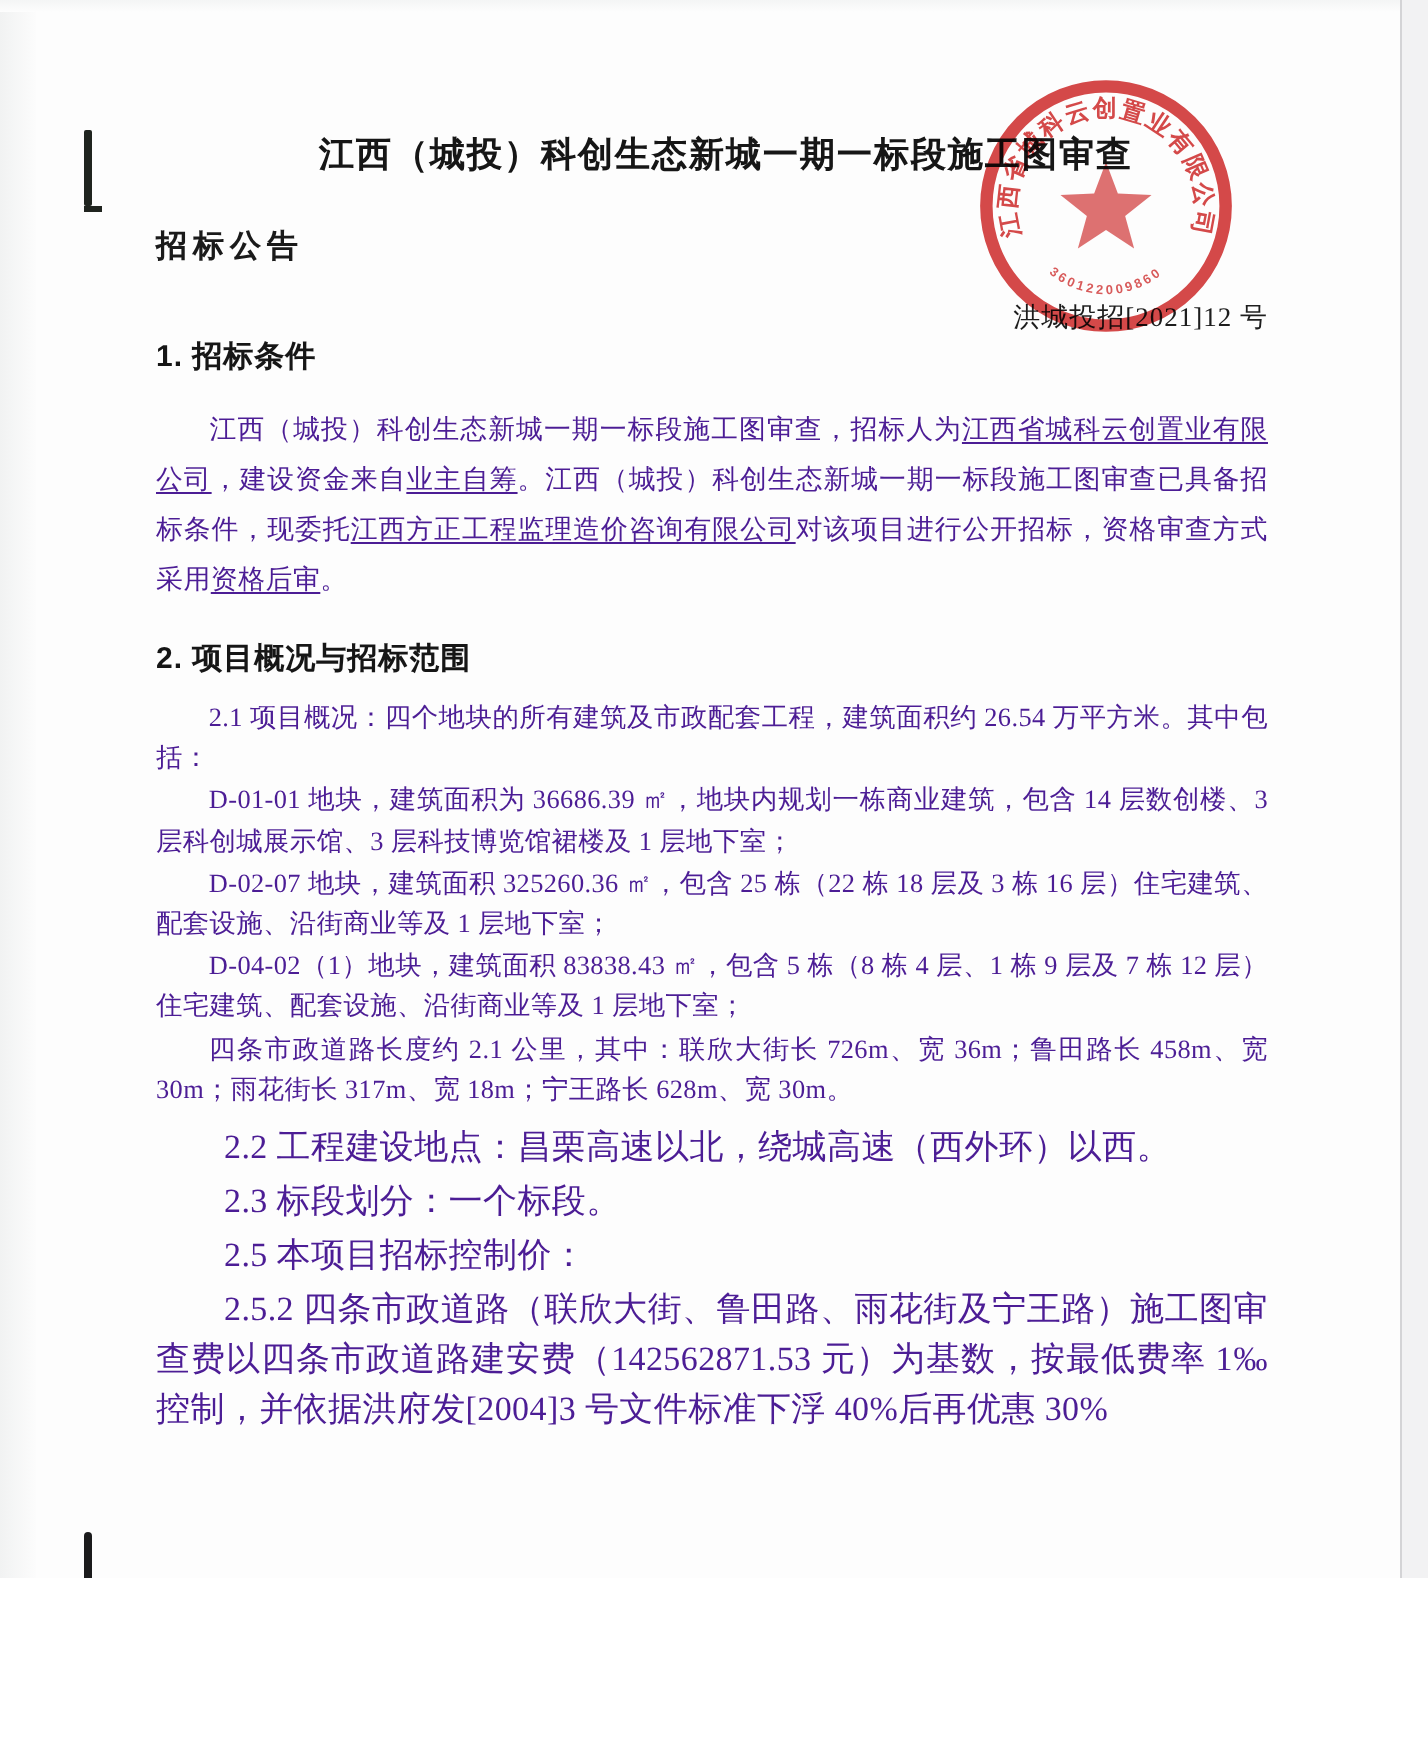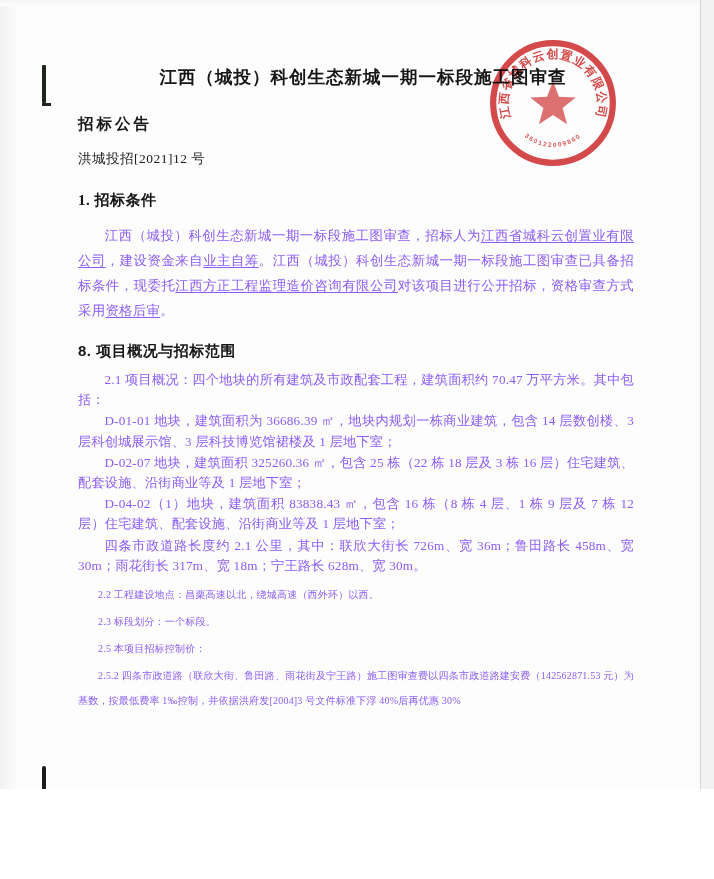--- a/index.html
+++ b/index.html
@@ -48,41 +48,41 @@
   .doc-title {
     margin:0; font-size:17.5px; line-height:22px; font-weight:bold;
     text-align:center; letter-spacing:1px; text-indent:14px; color:#161616;
   }
   .doc-subtitle {
     margin:26px 0 0 0; font-size:15.5px; line-height:20px; font-weight:bold;
     text-align:left; letter-spacing:3px; color:#1a1a1a;
   }
   .doc-number {
     margin:16px 0 0 0; font-size:13.5px; line-height:18px;
-    text-align:left; letter-spacing:.5px;
+    text-align:right; letter-spacing:.5px;
   }
   .sec-heading {
     margin:0; font-family:"Liberation Sans","DejaVu Sans",sans-serif;
     font-size:15px; line-height:20px; font-weight:bold;
     letter-spacing:.5px; color:#161616;
   }
-  #sec1-heading { margin-top:22px;font-family:Liberation Serif, serif; }
+  #sec1-heading { margin-top:1px; }
   #sec2-heading { margin-top:18px; }
-  p { margin:0; text-align:justify; color:#8b5cf6; }
+  p { margin:0; text-align:justify; color:#4c1d95; }
   .p1 {
     margin-top:13px; font-size:13.4px; line-height:25px;
     text-indent:2em; letter-spacing:.3px;
   }
   .pa {
     margin-top:1px; font-size:13.2px; line-height:20.2px;
     text-indent:2em; letter-spacing:.2px;
   }
   .pa.first { margin-top:9px; }
   .pb {
-    margin-top:2px; font-size:10px; line-height:25px;
+    margin-top:2px; font-size:17px; line-height:25px;
     text-indent:2em; letter-spacing:.2px;
   }
   .pb.first { margin-top:6px; }
   u { text-decoration:underline; text-underline-offset:2px; }
   
   .seal {
     position:absolute; left:486px; top:36px; width:134px; height:134px;
     opacity:.86; mix-blend-mode:multiply;
   }
   .seal .ring { fill:none; stroke:var(--seal-color,#cf2b2b); stroke-width:6.5; }
@@ -108,25 +108,25 @@
   <div class="mark-bottom"></div>
 
   <div class="content">
     <h1 class="doc-title">江西（城投）科创生态新城一期一标段施工图审查</h1>
     <h2 class="doc-subtitle">招标公告</h2>
     <div class="doc-number">洪城投招[2021]12 号</div>
 
     <h3 class="sec-heading" id="sec1-heading">1. 招标条件</h3>
     <p class="p1"><span>江西（城投）科创生态新城一期一标段施工图审查，招标人为</span><u>江西省城科云创置业有限公司</u><span>，建设资金来自</span><u>业主自筹</u><span>。江西（城投）科创生态新城一期一标段施工图审查已具备招标条件，现委托</span><u>江西方正工程监理造价咨询有限公司</u><span>对该项目进行公开招标，资格审查方式采用</span><u>资格后审</u><span>。</span></p>
 
-    <h3 class="sec-heading" id="sec2-heading">8. 项目概况与招标范围</h3>
-    <p class="pa first">2.1 项目概况：四个地块的所有建筑及市政配套工程，建筑面积约 70.47 万平方米。其中包括：</p>
+    <h3 class="sec-heading" id="sec2-heading">2. 项目概况与招标范围</h3>
+    <p class="pa first">2.1 项目概况：四个地块的所有建筑及市政配套工程，建筑面积约 26.54 万平方米。其中包括：</p>
     <p class="pa">D-01-01 地块，建筑面积为 36686.39 ㎡，地块内规划一栋商业建筑，包含 14 层数创楼、3 层科创城展示馆、3 层科技博览馆裙楼及 1 层地下室；</p>
     <p class="pa">D-02-07 地块，建筑面积 325260.36 ㎡，包含 25 栋（22 栋 18 层及 3 栋 16 层）住宅建筑、配套设施、沿街商业等及 1 层地下室；</p>
-    <p class="pa">D-04-02（1）地块，建筑面积 83838.43 ㎡，包含 16 栋（8 栋 4 层、1 栋 9 层及 7 栋 12 层）住宅建筑、配套设施、沿街商业等及 1 层地下室；</p>
+    <p class="pa">D-04-02（1）地块，建筑面积 83838.43 ㎡，包含 5 栋（8 栋 4 层、1 栋 9 层及 7 栋 12 层）住宅建筑、配套设施、沿街商业等及 1 层地下室；</p>
     <p class="pa">四条市政道路长度约 2.1 公里，其中：联欣大街长 726m、宽 36m；鲁田路长 458m、宽 30m；雨花街长 317m、宽 18m；宁王路长 628m、宽 30m。</p>
     <p class="pb first">2.2 工程建设地点：昌栗高速以北，绕城高速（西外环）以西。</p>
     <p class="pb">2.3 标段划分：一个标段。</p>
     <p class="pb">2.5 本项目招标控制价：</p>
     <p class="pb">2.5.2 四条市政道路（联欣大街、鲁田路、雨花街及宁王路）施工图审查费以四条市政道路建安费（142562871.53 元）为基数，按最低费率 1‰控制，并依据洪府发[2004]3 号文件标准下浮 40%后再优惠 30%</p>
   </div>
 
   <svg class="seal" viewBox="0 0 140 140" xmlns="http://www.w3.org/2000/svg" xmlns:xlink="http://www.w3.org/1999/xlink">
     <defs>
       <path id="sealTopArc" d="M 25.8 86.1 A 47 47 0 1 1 114.2 86.1" fill="none"></path>

